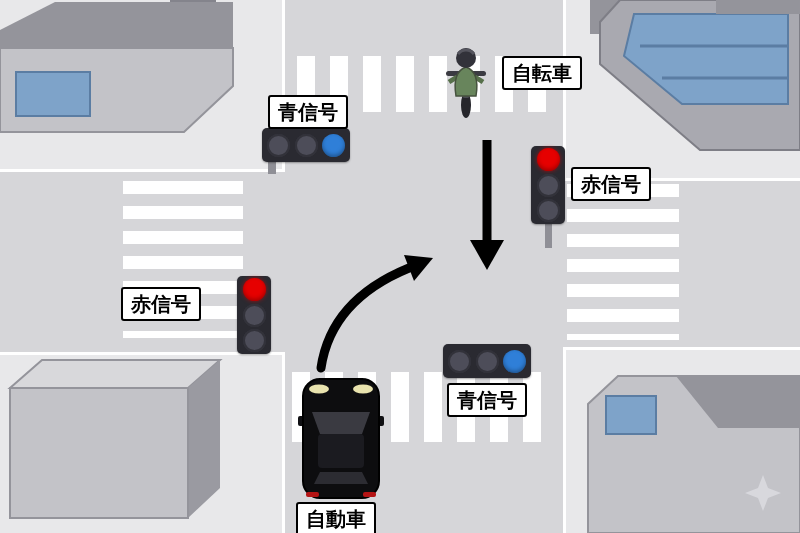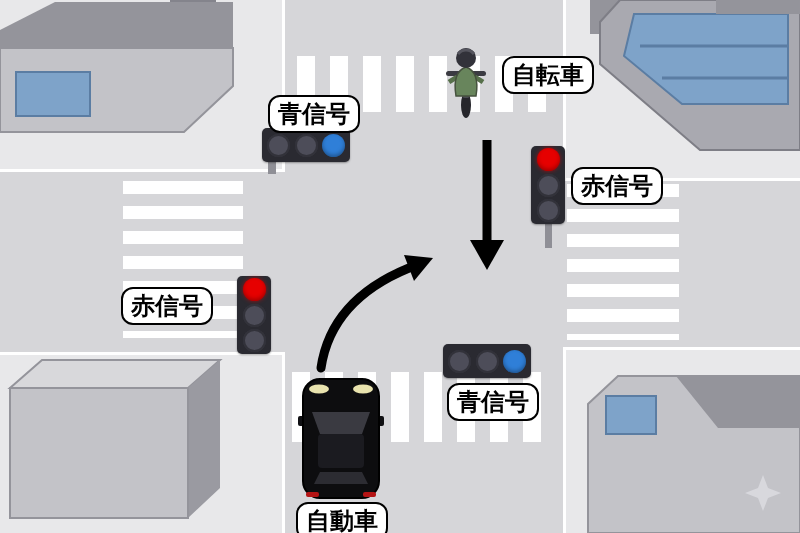--- a/index.html
+++ b/index.html
@@ -33,22 +33,22 @@
   .tl-v { width:34px; height:78px; border-radius:5px; flex-direction:column; }
   .lens { width:23px; height:23px; border-radius:50%;
           background:var(--signal-off,#4d4d59);
           box-shadow:inset 0 0 0 2px rgba(0,0,0,.35); }
   .lens.blue { background:var(--signal-blue,#2f7fd8); box-shadow:inset 0 -2px 4px rgba(0,0,0,.35); }
   .lens.red  { background:var(--signal-red,#e60000);  box-shadow:inset 0 -2px 4px rgba(0,0,0,.3), 0 0 4px rgba(230,0,0,.6); }
   .pole { position:absolute; background:#8f8f96; z-index:2; }
 
   
   .label { position:absolute; z-index:6; background:var(--label-bg,#fff);
-           border:2px solid var(--label-border,#000); border-radius:12px;
-           padding:4px 8px; font-size:24px; font-weight:bold; color:#000;
+           border:2px solid var(--label-border,#000); border-radius:3px;
+           padding:4px 8px; font-size:20px; font-weight:bold; color:#000;
            line-height:1.1; white-space:nowrap; }
 
   .sprite { position:absolute; z-index:2; }
 
   
   .bface  { fill:var(--building,#c3c3c8); stroke:var(--building-dark,#94949b); stroke-width:2; }
   .bface2 { fill:#a9a9b0; stroke:#7e7e86; stroke-width:2; }
   .bdark  { fill:var(--building-dark,#94949b); }
   .broof  { fill:var(--building-roof,#84848c); }
   .broofL { fill:#d8d8db; stroke:var(--building-dark,#94949b); stroke-width:2; }

